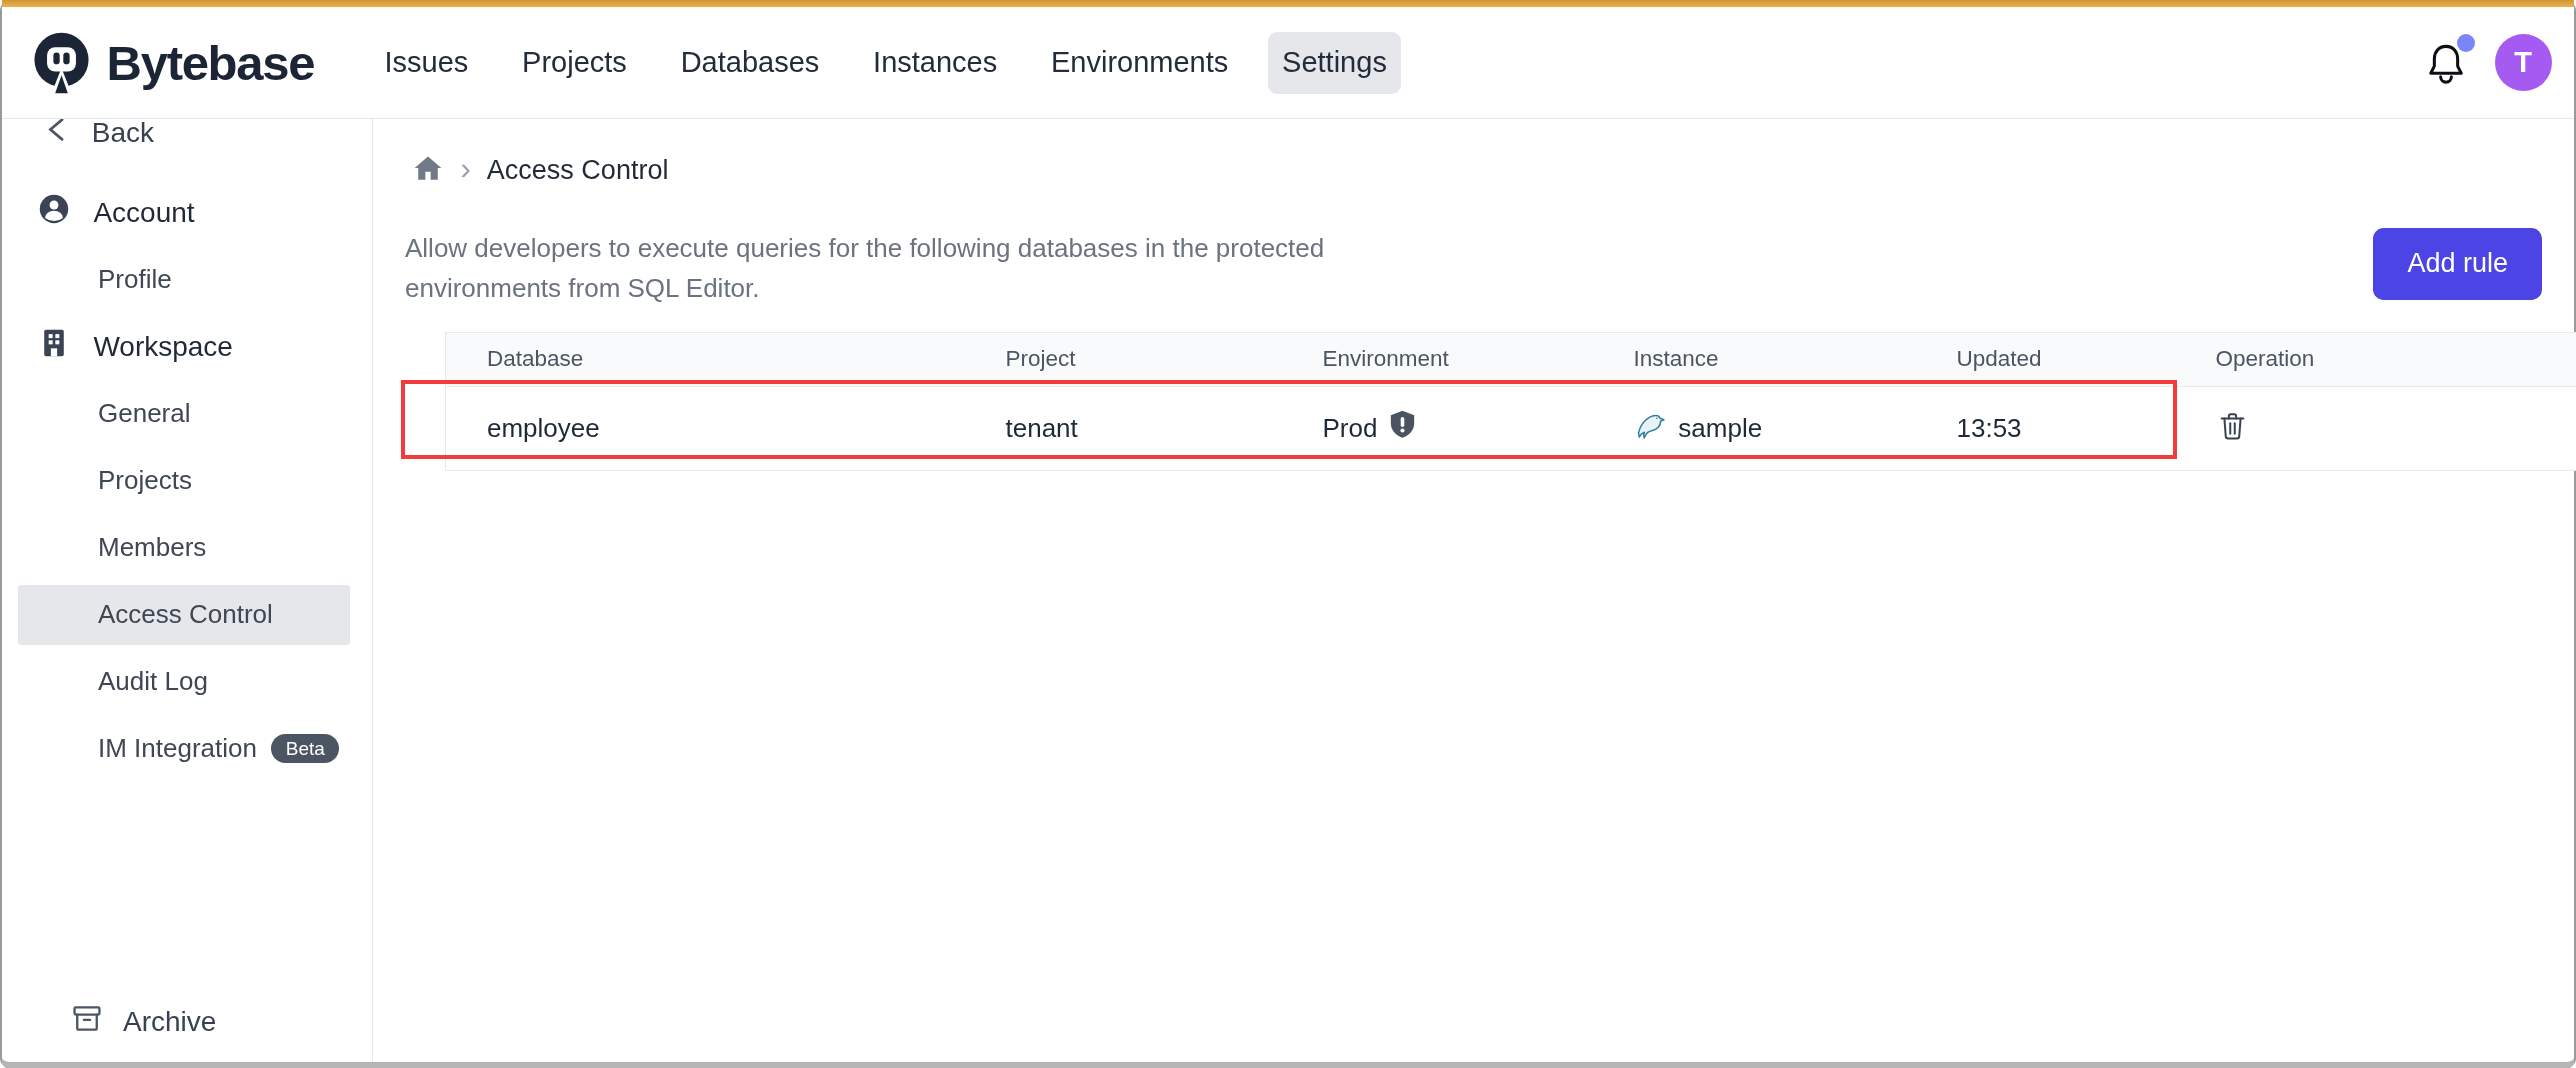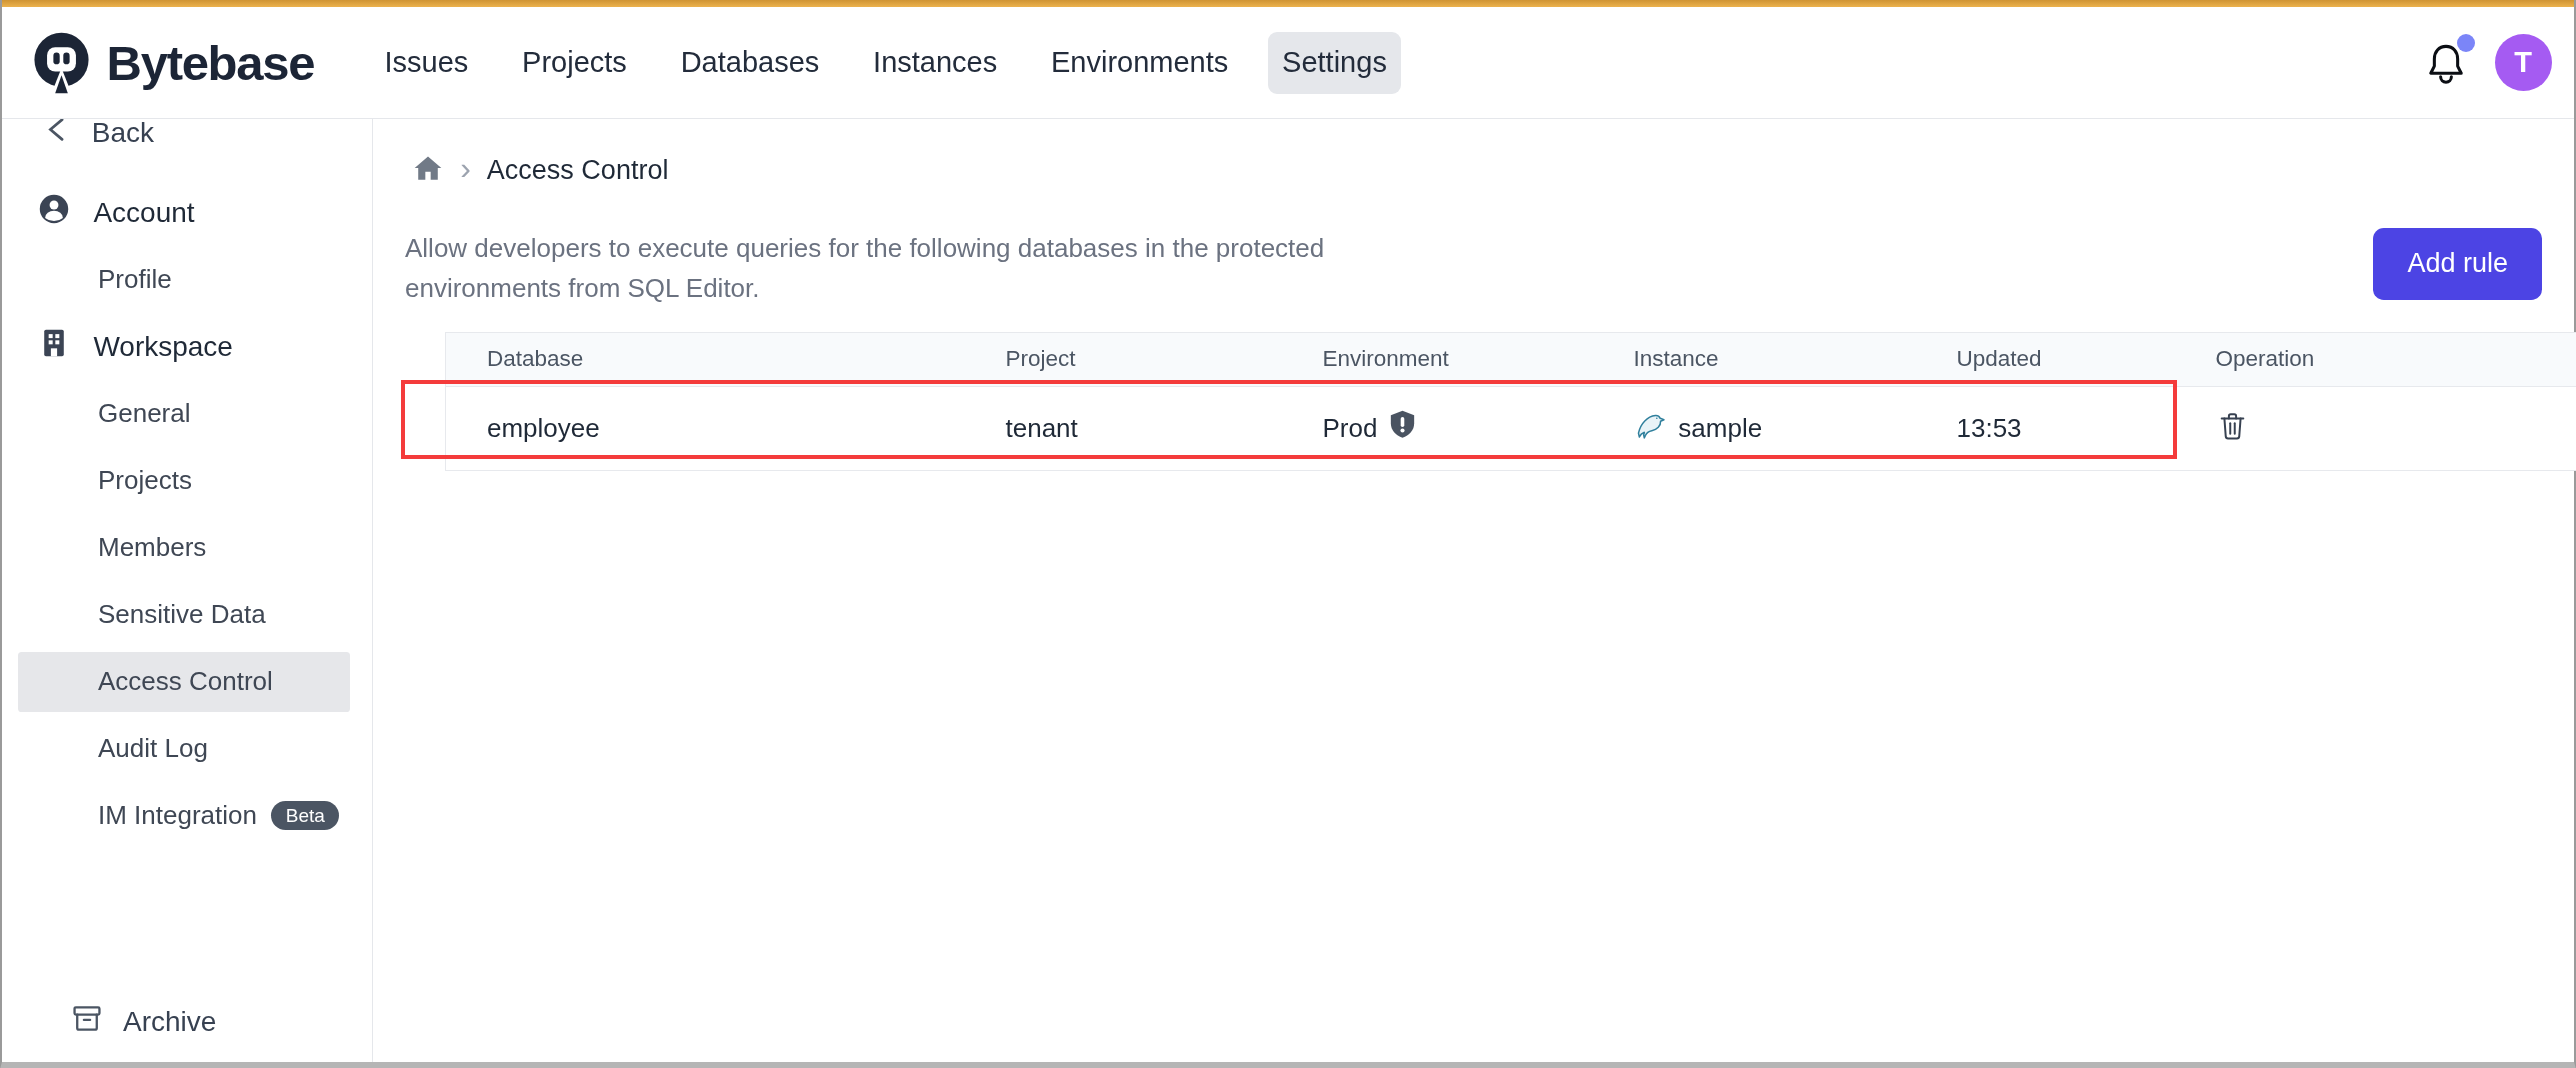--- a/index.html
+++ b/index.html
@@ -1,20 +1,20 @@
 <!DOCTYPE html>
 <html style="--accent: #4c44e4; --highlight: #f43b3b; --avatar: #a55bf2; --dot: #7b85f8; --amber: #cf9434; --amber2: #ecb24d; --badge: #4b5563;font-size:14.4px"><head>
 <meta charset="utf-8">
 <style>
   * { margin:0; padding:0; box-sizing:border-box; }
   html,body { background:#ffffff; }
   body { font-family:"Liberation Sans", sans-serif; width:2576px; height:1069px; overflow:hidden; }
 
   .frame { width:2576px; height:1069px; border-left:2.7px solid #9a9a9a; border-right:2.7px solid #9a9a9a;
-           border-bottom:7.2px solid #b5b5b5; display:flex; flex-direction:column; background:#fff; }
+           border-bottom:7.2px solid #b5b5b5; display:flex; flex-direction:column; background:#fff;border-radius:11px; }
   .amber-bar { height:7.2px; width:100%;
     background:linear-gradient(180deg, var(--amber,#cf9434) 0%, var(--amber2,#ecb24d) 100%); }
 
   
   .navbar { height:112px; border-bottom:0.9px solid #e5e7eb; display:flex; align-items:center;
             padding:0 22.5px 0 27px; background:#fff; flex:0 0 auto; }
   .brand { display:flex; align-items:center; gap:12.6px; }
   .brand svg { display:block; }
   .brand-name { font-size:49px; font-weight:800; color:#1c2536; letter-spacing:-1.3px; }
   .nav-links { display:flex; align-items:center; margin-left:56px; gap:25px; }
@@ -147,21 +147,20 @@
             <rect x="12" y="15" width="4.5" height="4.5" fill="#ffffff"></rect>
             <rect x="19.5" y="15" width="4.5" height="4.5" fill="#ffffff"></rect>
             <rect x="14.5" y="24" width="7" height="9" fill="#ffffff"></rect>
           </svg>
         </span>
         <span>Workspace</span>
       </div>
       <div class="side-row side-sub">General</div>
       <div class="side-row side-sub">Projects</div>
       <div class="side-row side-sub">Members</div>
-      <div class="side-row side-sub">Sensitive Data</div>
       <div class="side-row">
         <div class="side-sub active" style="display:flex;align-items:center;width:100%;">Access Control</div>
       </div>
       <div class="side-row side-sub">Audit Log</div>
       <div class="side-row side-sub">
         <span>IM Integration</span>
         <span class="beta-badge">Beta</span>
       </div>
 
       <div class="side-archive">

